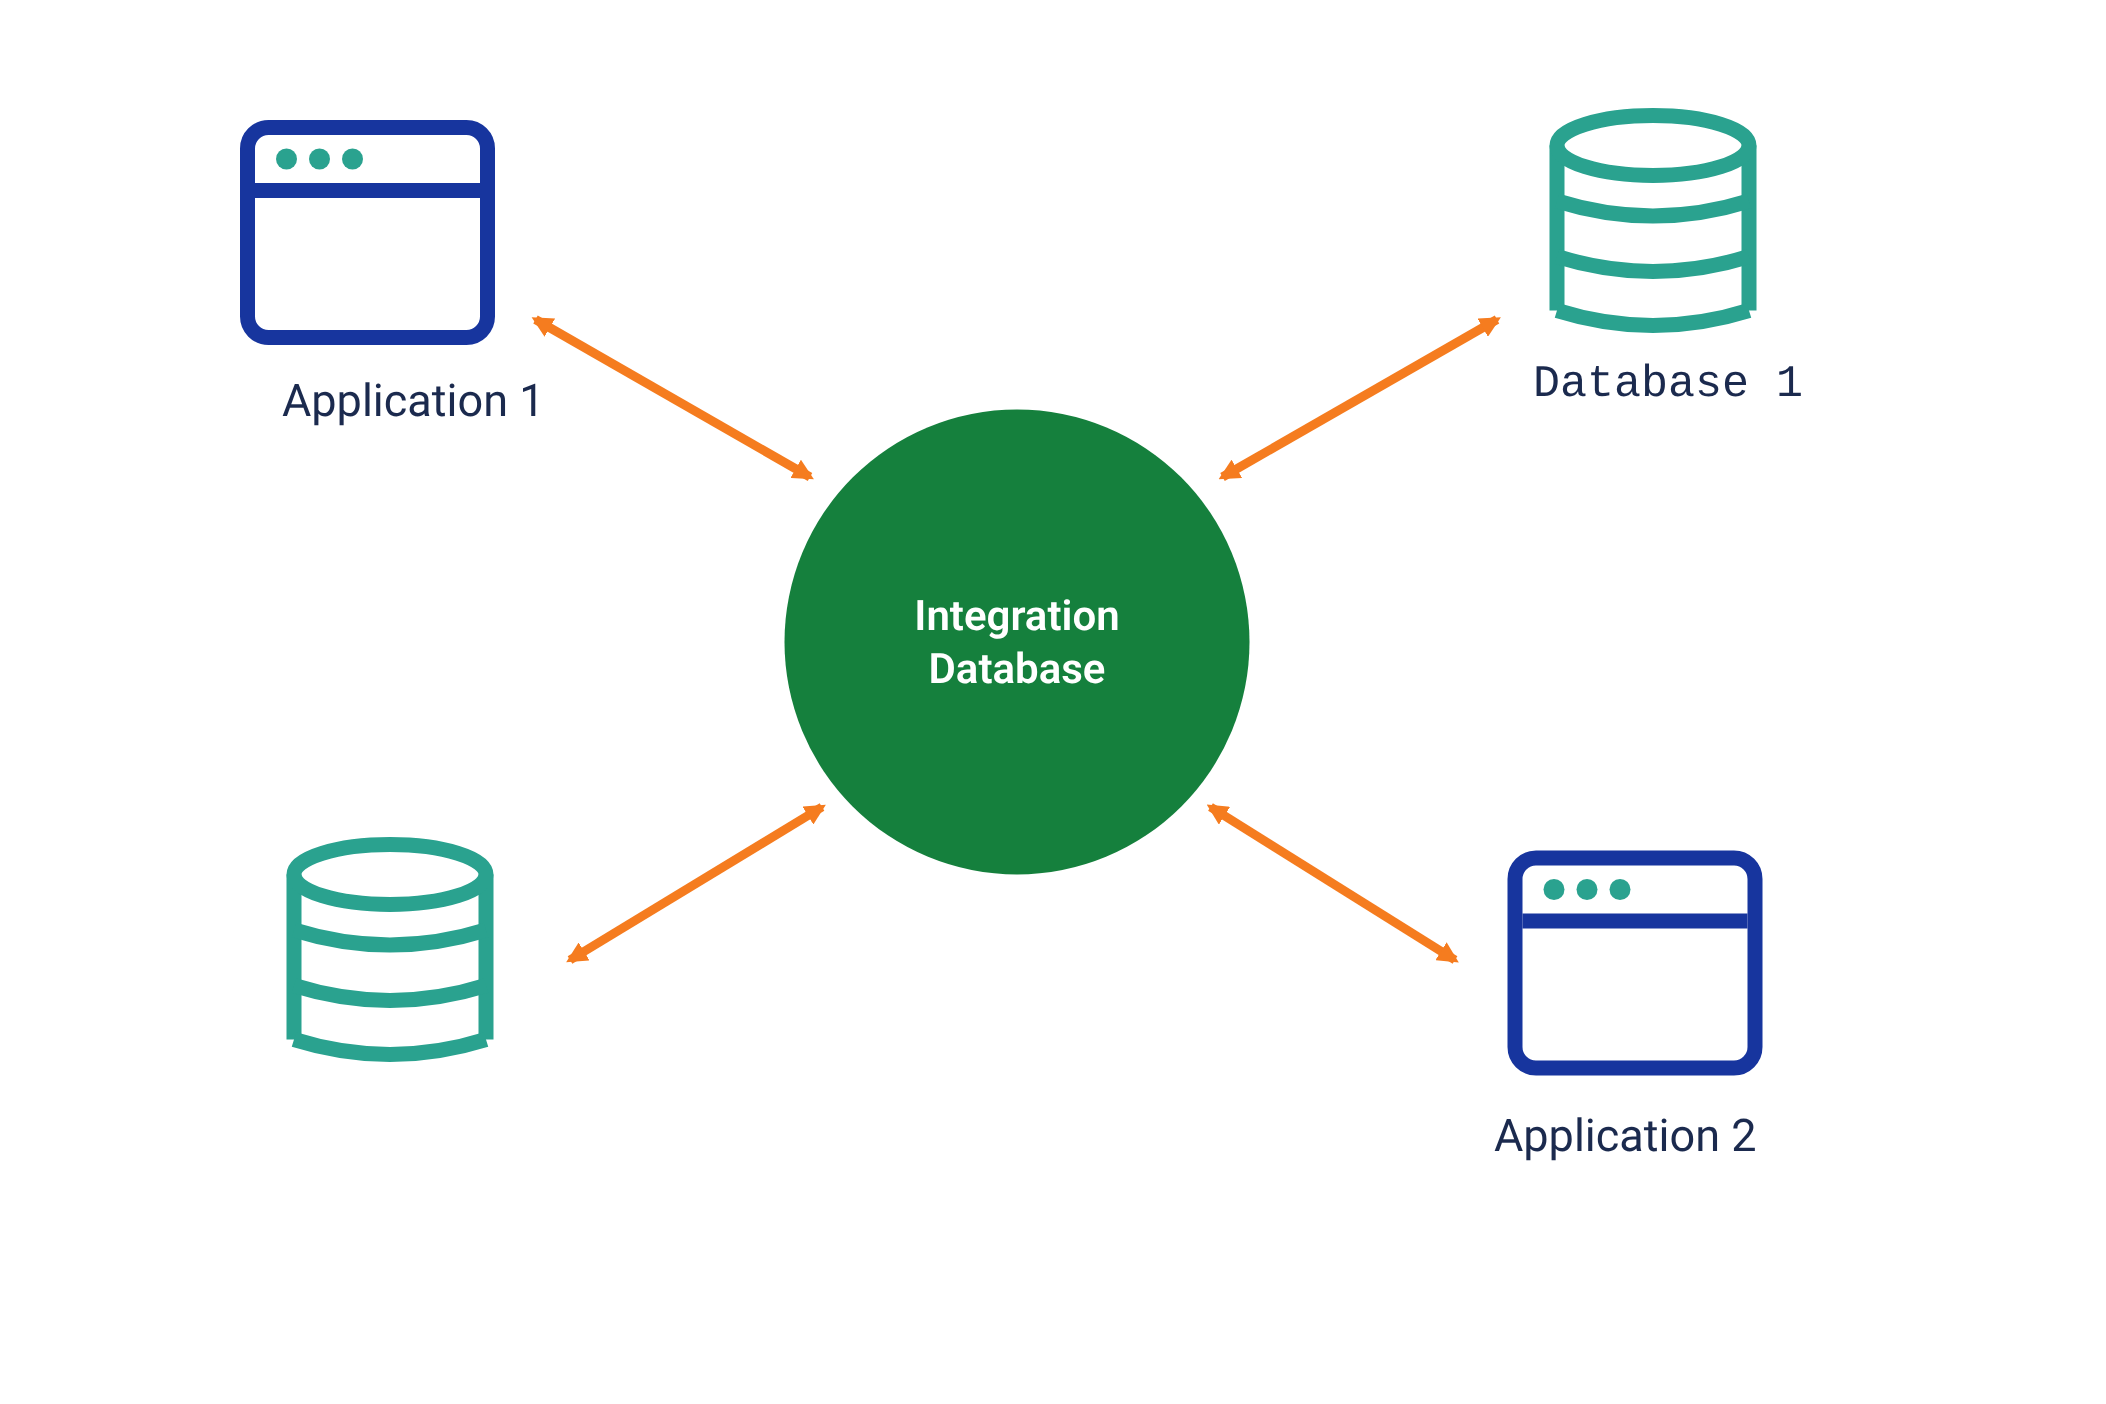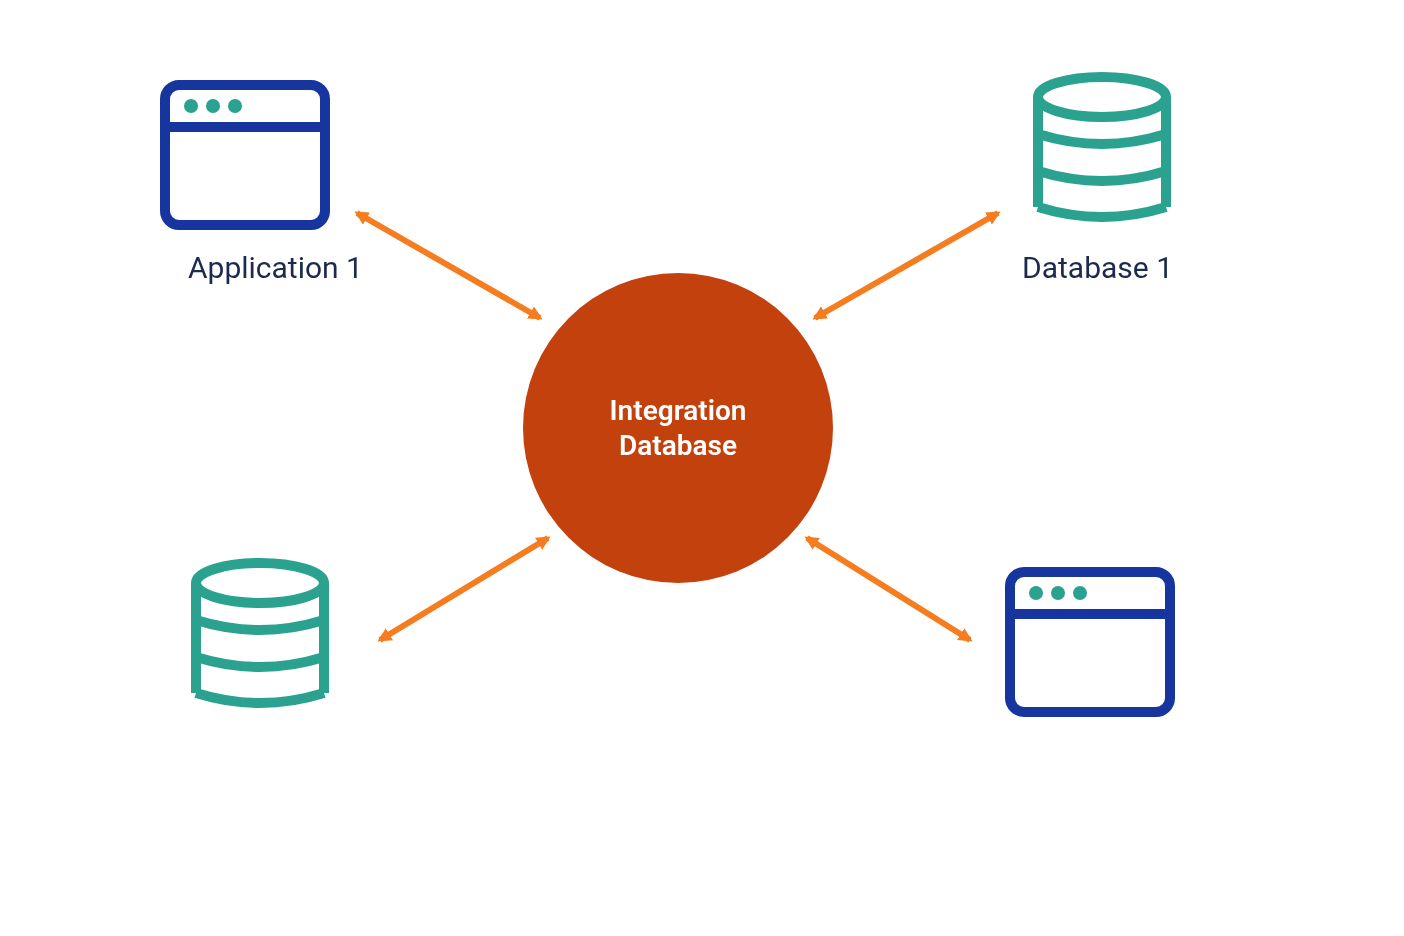--- a/index.html
+++ b/index.html
@@ -23,21 +23,21 @@
   .node-label {
     position: absolute;
     color: #1b2a4e;
     font-size: 30px;
     font-weight: 400;
     white-space: nowrap;
   }
   .center-circle {
     position: absolute;
     border-radius: 50%;
-    background: #c2410c;
+    background: #15803d;
     display: flex;
     align-items: center;
     justify-content: center;
   }
   .center-text {
     color: #ffffff;
     font-size: 28px;
     font-weight: 600;
     text-align: center;
     line-height: 1.25;
@@ -114,17 +114,18 @@
 
   <div class="center-circle" style="left:523px; top:273px; width:310px; height:310px;">
     <div class="center-text">
       <span>Integration</span><br>
       <span>Database</span>
     </div>
   </div>
 
   <div class="node-label" style="left:151px; top:250px;margin-left:37px;">Application 1</div>
 
-  <div class="node-label" style="left:1022px; top:250px;">Database 1</div>
+  <div class="node-label" style="left:1022px; top:240px;font-family:Liberation Mono, monospace;">Database 1</div>
 
 
+  <div class="node-label" style="left:996px; top:740px;">Application 2</div>
 
 </div>
 
 </body></html>

